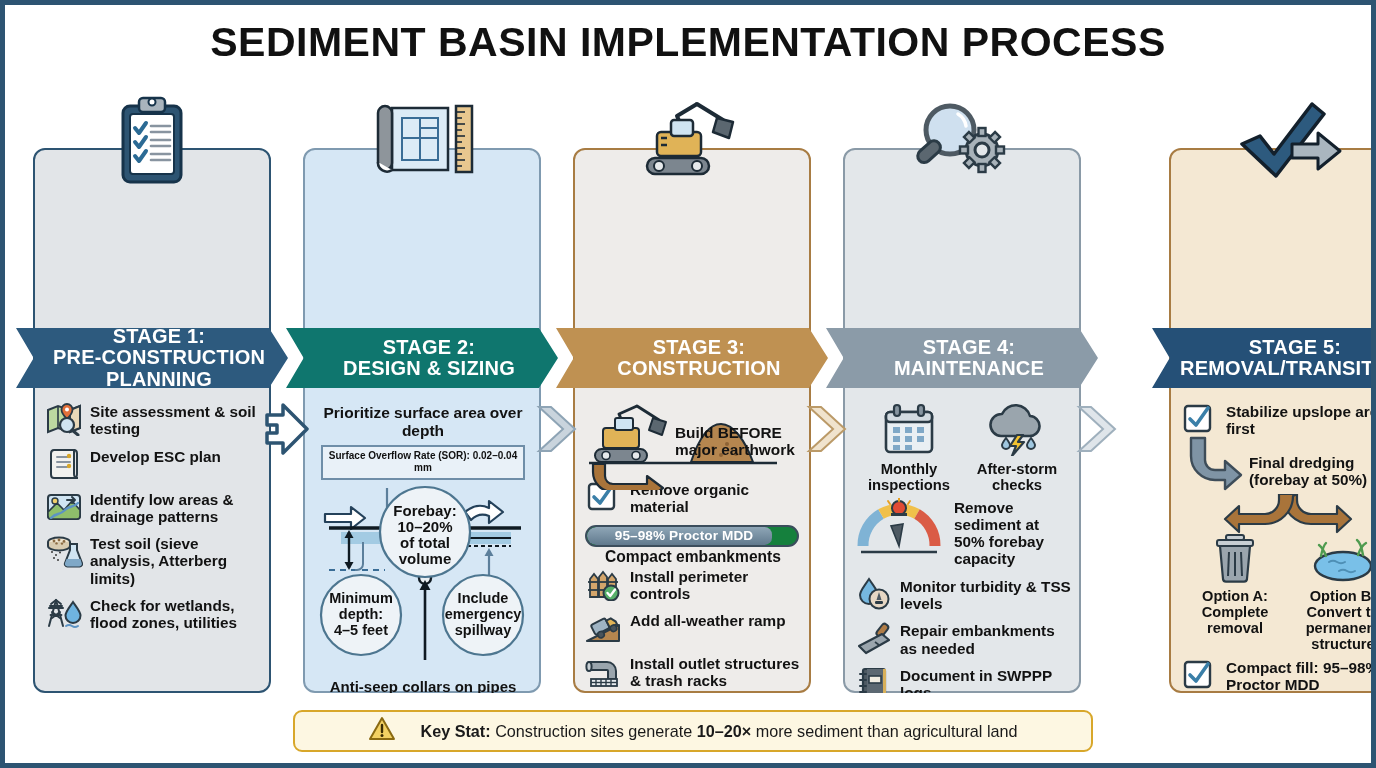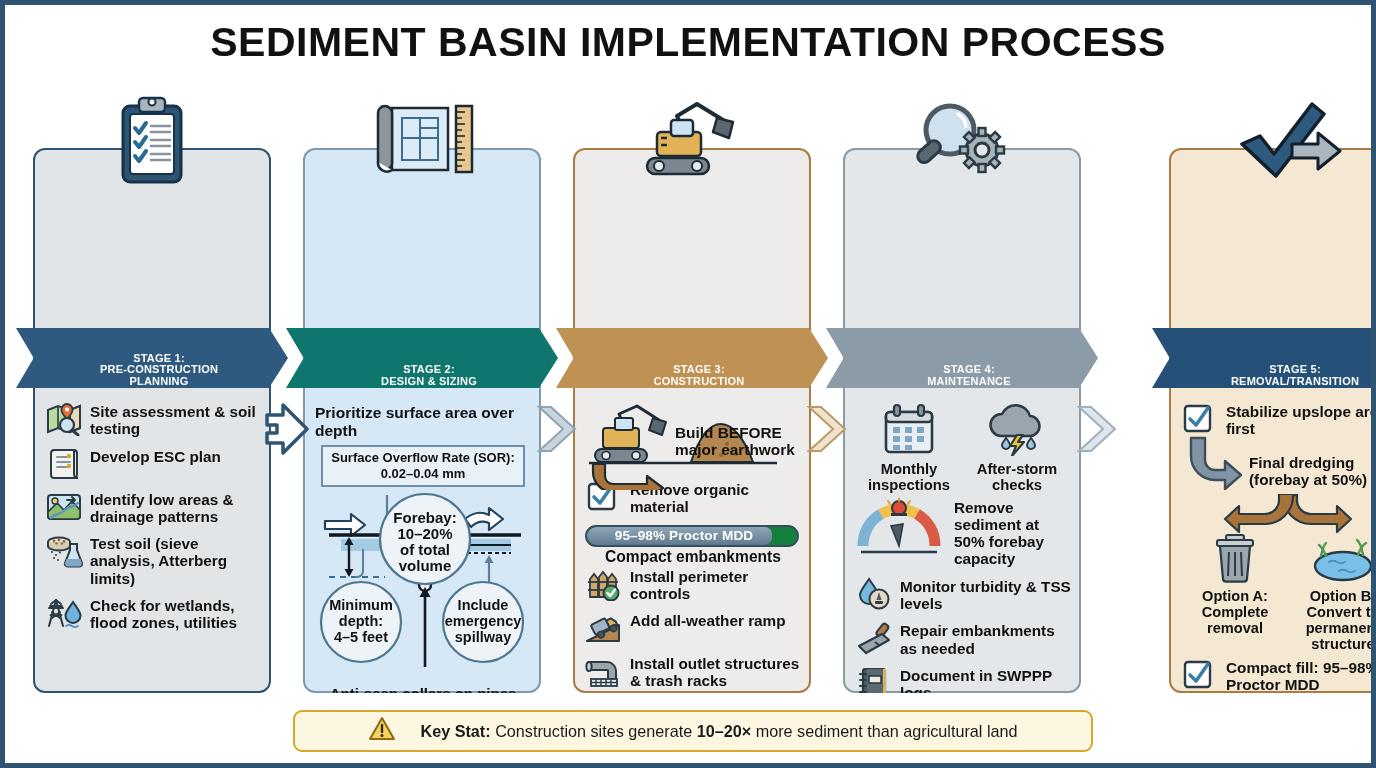--- a/index.html
+++ b/index.html
@@ -54,25 +54,25 @@
 
   
   .banner {
     position: absolute;
     top: 180px;
     height: 60px;
     width: 272px;
     left: -17px;
     clip-path: polygon(0 0, 93% 0, 100% 50%, 93% 100%, 0 100%, 6.5% 50%);
     display: flex; flex-direction: column;
-    align-items: center; justify-content: flex-end;
+    align-items: center; justify-content: center;
     color: #ffffff;
     text-align: center;
     line-height: 1.07;
-    font-size: 11px;
+    font-size: 20px;
     font-weight: bold;
     letter-spacing: 0.2px;
     padding-left: 14px;
     z-index: 6;
   }
   .banner.b-navy  { background: #2d5a7e; }
   .banner.b-grey  { background: #0f766e; }
   .banner.b-tan   { background: #bf9152; }
   .banner.b-slate { background: #8b9ba8; }
   .banner.b-navy2 { background: #255077; }
@@ -113,29 +113,29 @@
     width: 44px; height: 52px;
     z-index: 9;
   }
   .c0 { left: 260px; }
   .c1 { left: 530px; }
   .c2 { left: 800px; }
   .c3 { left: 1070px; }
 
   
   .s2head {
-    font-size: 15.5px; font-weight: bold;
+    text-align: center; font-size: 15.5px; font-weight: bold;
     color: #121212; line-height: 1.14; margin-top: 2px;
   }
   .sorbox {
     margin: 6px 6px 0 6px;
     border: 2px solid #6f8ea8;
     background: #e9f1f8;
     text-align: center;
-    font-size: 13px; font-weight: bold; color: #101010;
+    font-size: 10px; font-weight: bold; color: #101010;
     line-height: 1.18;
     padding: 3px 2px 4px 2px;
   }
   .s2diagram { position: relative; width: 100%; height: 200px; margin-top: 2px; }
   .s2foot {
     text-align: center; font-size: 15px; font-weight: bold;
     color: #121212; line-height: 1.14; margin-top: -4px;
   }
 
   

